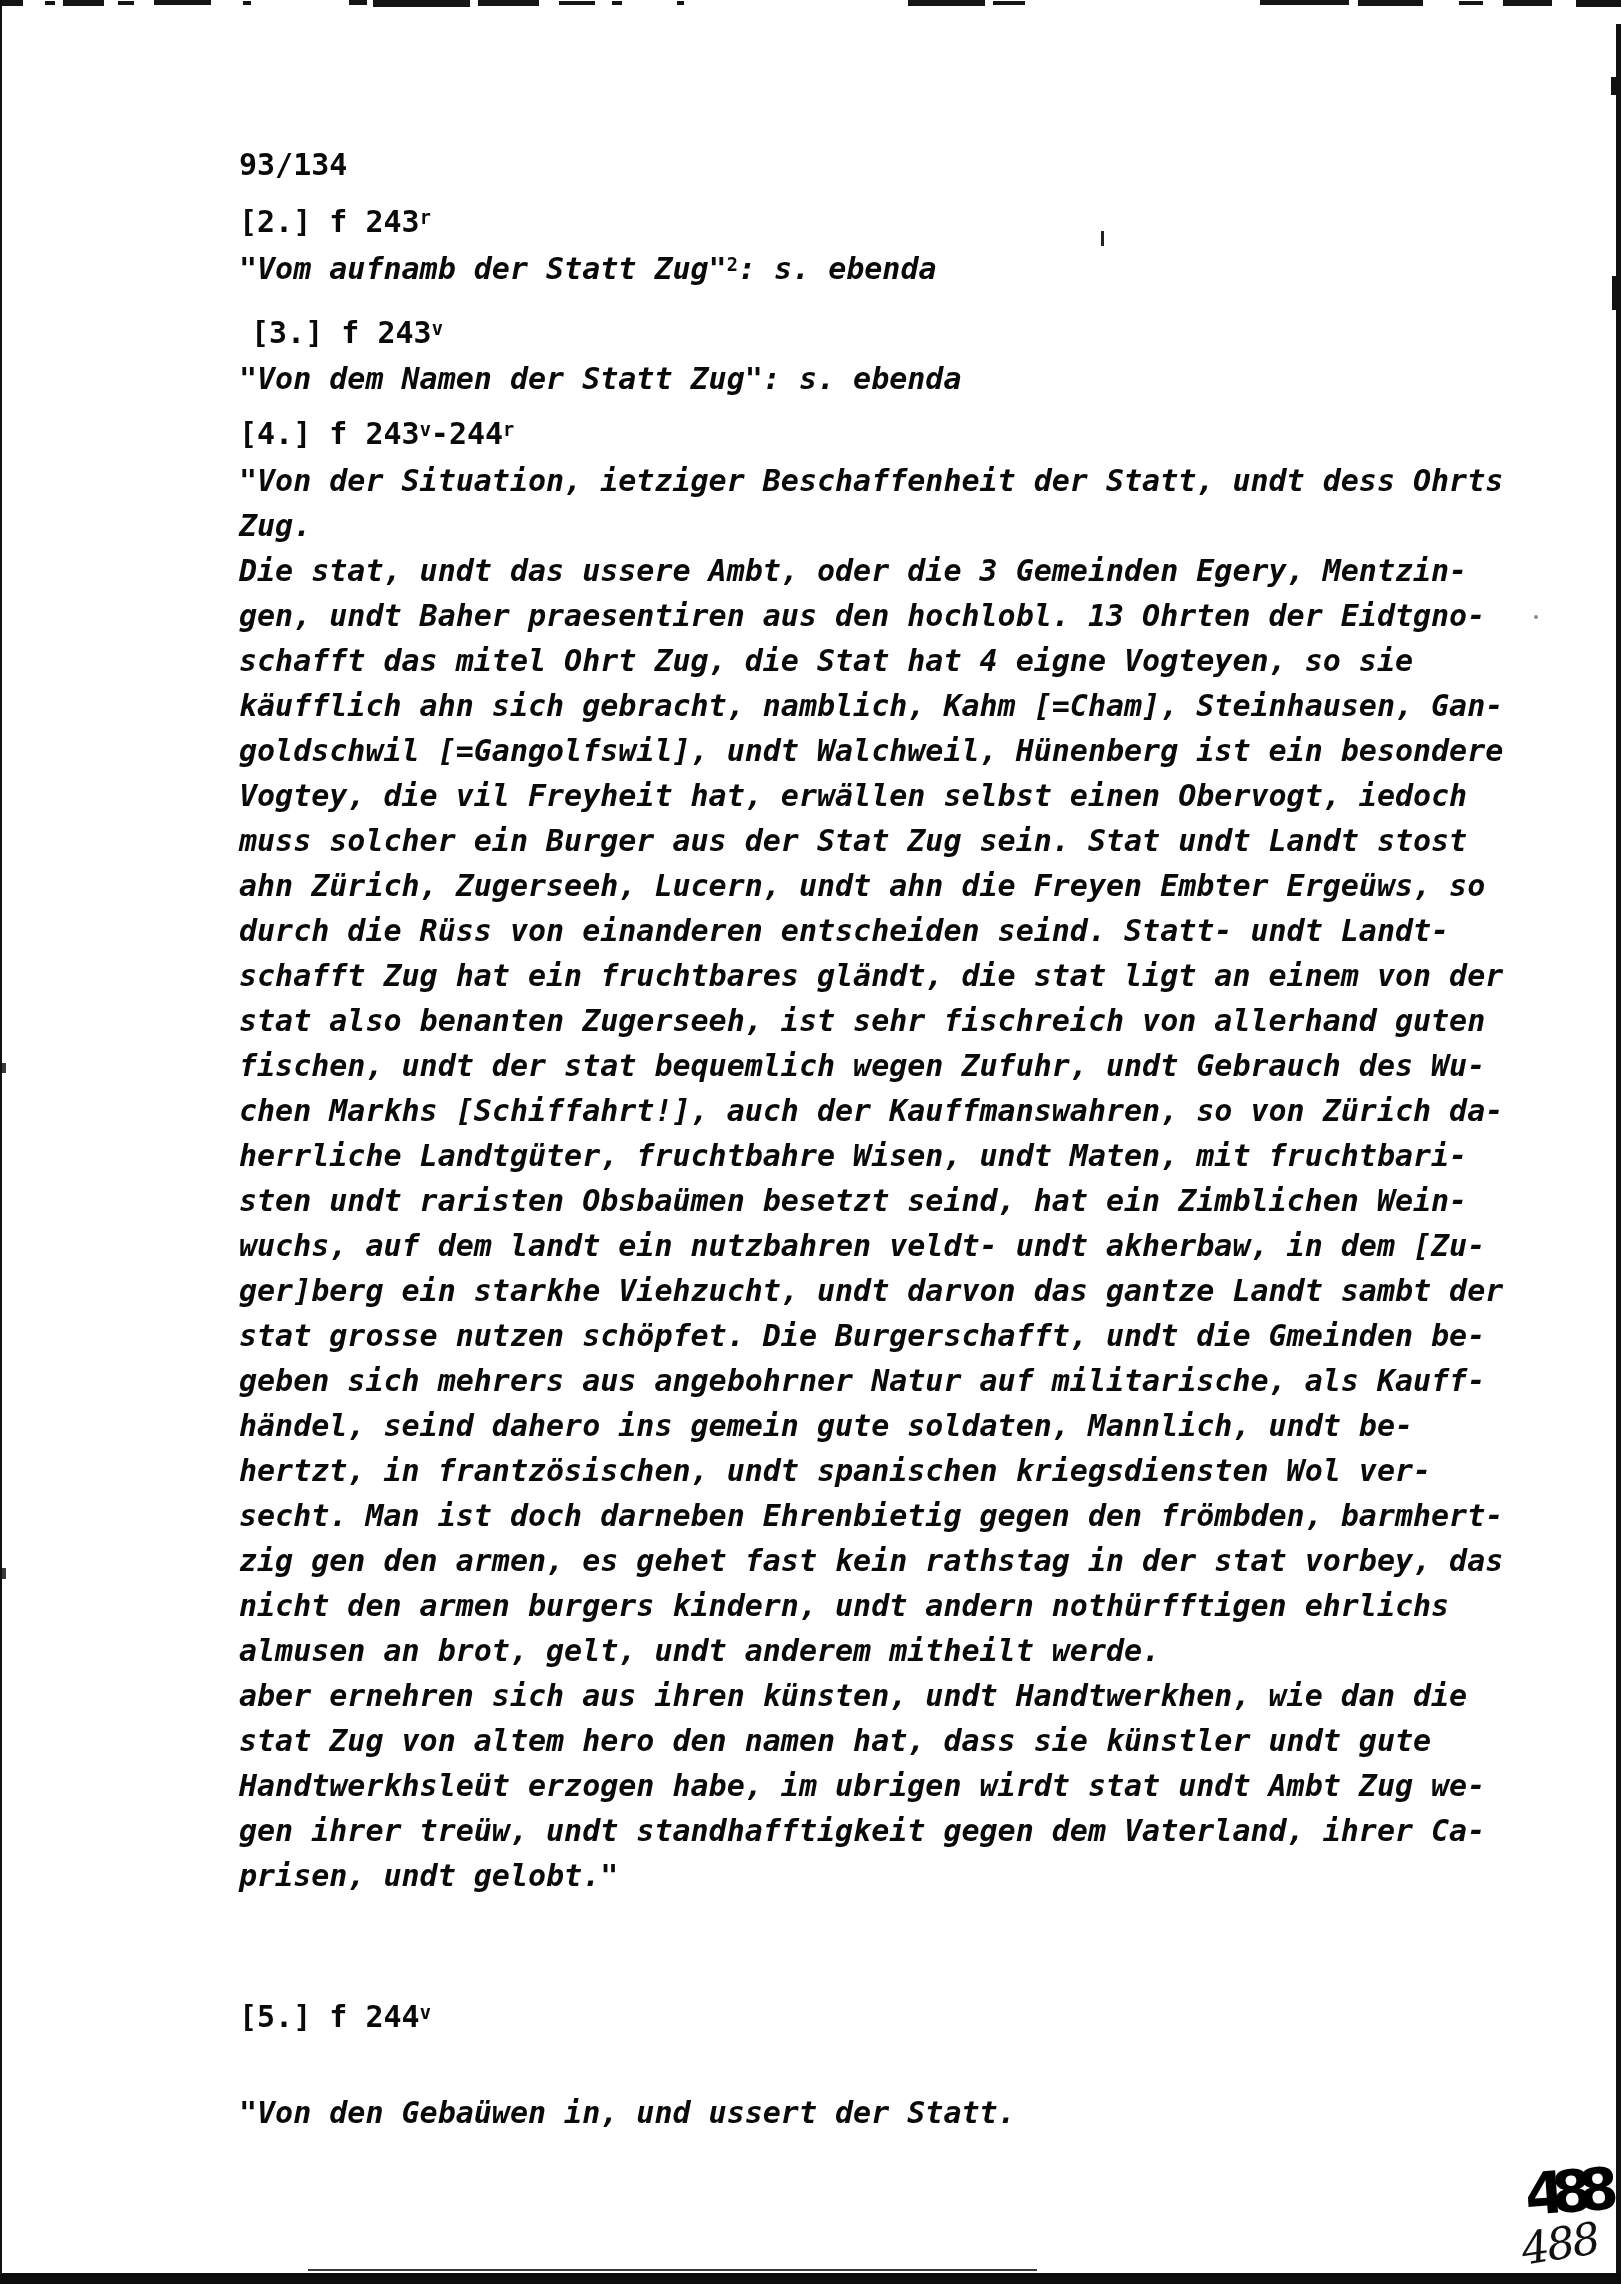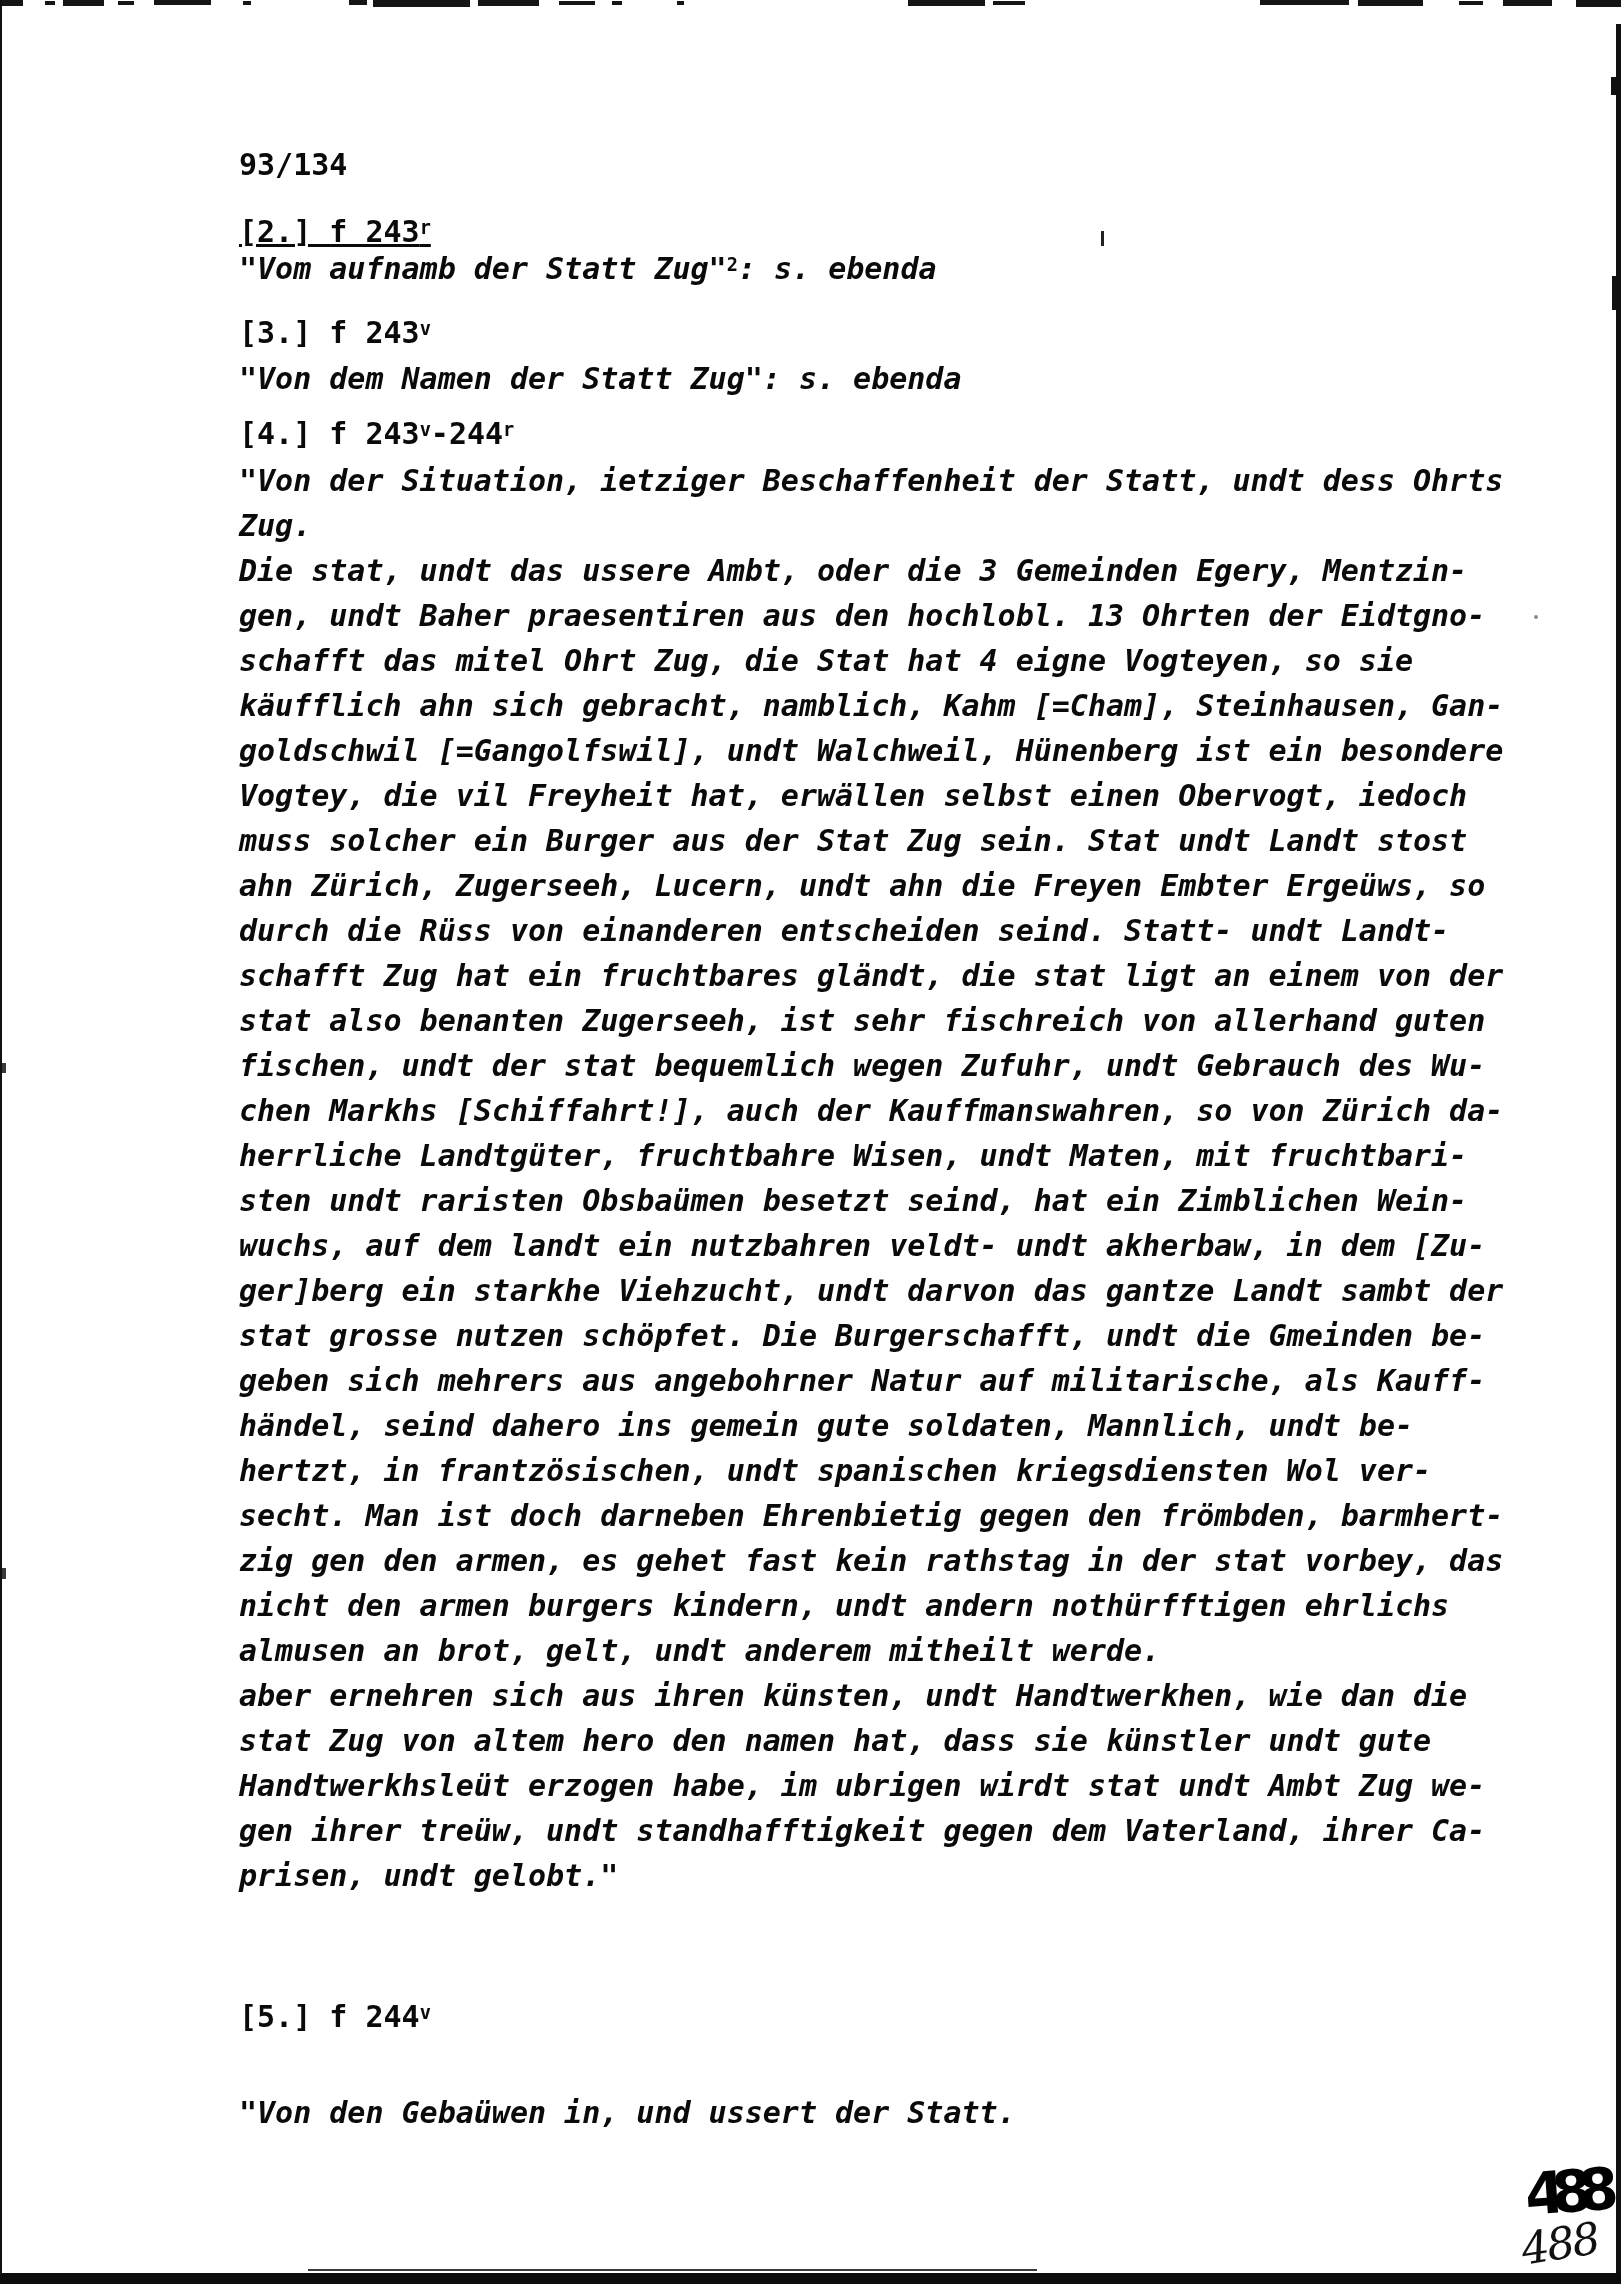--- a/index.html
+++ b/index.html
@@ -102,24 +102,24 @@
   <div class="smear" style="left:1611px;top:77px;width:4.9px;height:18px;background:#111;"></div>
   <div class="smear" style="left:1612px;top:276px;width:4px;height:34px;background:#111;"></div>
   <div class="smear" style="left:2.4px;top:1063px;width:3.2px;height:9.7px;"></div>
   <div class="smear" style="left:2.4px;top:1568px;width:3.2px;height:11.3px;"></div>
 
   <div class="stray" style="left:1101px;top:231px;width:3.2px;height:14.6px;"></div>
   <div class="speck" style="left:1534px;top:615px;width:4px;height:4px;"></div>
 
   <div class="tw upright" style="top:146px;">93/134</div>
 
-  <div class="tw upright" style="top:213px;text-decoration:underline;">[2.] f 243<span class="sup">r</span></div>
+  <div class="tw upright" style="top:203px;">[2.] f 243<span class="sup">r</span></div>
   <div class="tw ital" style="top:250px;">"Vom aufnamb der Statt Zug"<span class="sup">2</span>: s. ebenda</div>
 
-  <div class="tw upright" style="top:314px;">[3.] f 243<span class="sup">v</span></div>
+  <div class="tw upright" style="top:314px;margin-left:12px;">[3.] f 243<span class="sup">v</span></div>
   <div class="tw ital" style="top:360px;">"Von dem Namen der Statt Zug": s. ebenda</div>
 
   <div class="tw upright" style="top:415px;">[4.] f 243<span class="sup">v</span>-244<span class="sup">r</span></div>
   <div class="bodyblock">
       <div class="line">"Von der Situation, ietziger Beschaffenheit der Statt, undt dess Ohrts</div>
       <div class="line">Zug.</div>
       <div class="line">Die stat, undt das ussere Ambt, oder die 3 Gemeinden Egery, Mentzin-</div>
       <div class="line">gen, undt Baher praesentiren aus den hochlobl. 13 Ohrten der Eidtgno-</div>
       <div class="line">schafft das mitel Ohrt Zug, die Stat hat 4 eigne Vogteyen, so sie</div>
       <div class="line">käufflich ahn sich gebracht, namblich, Kahm [=Cham], Steinhausen, Gan-</div>

